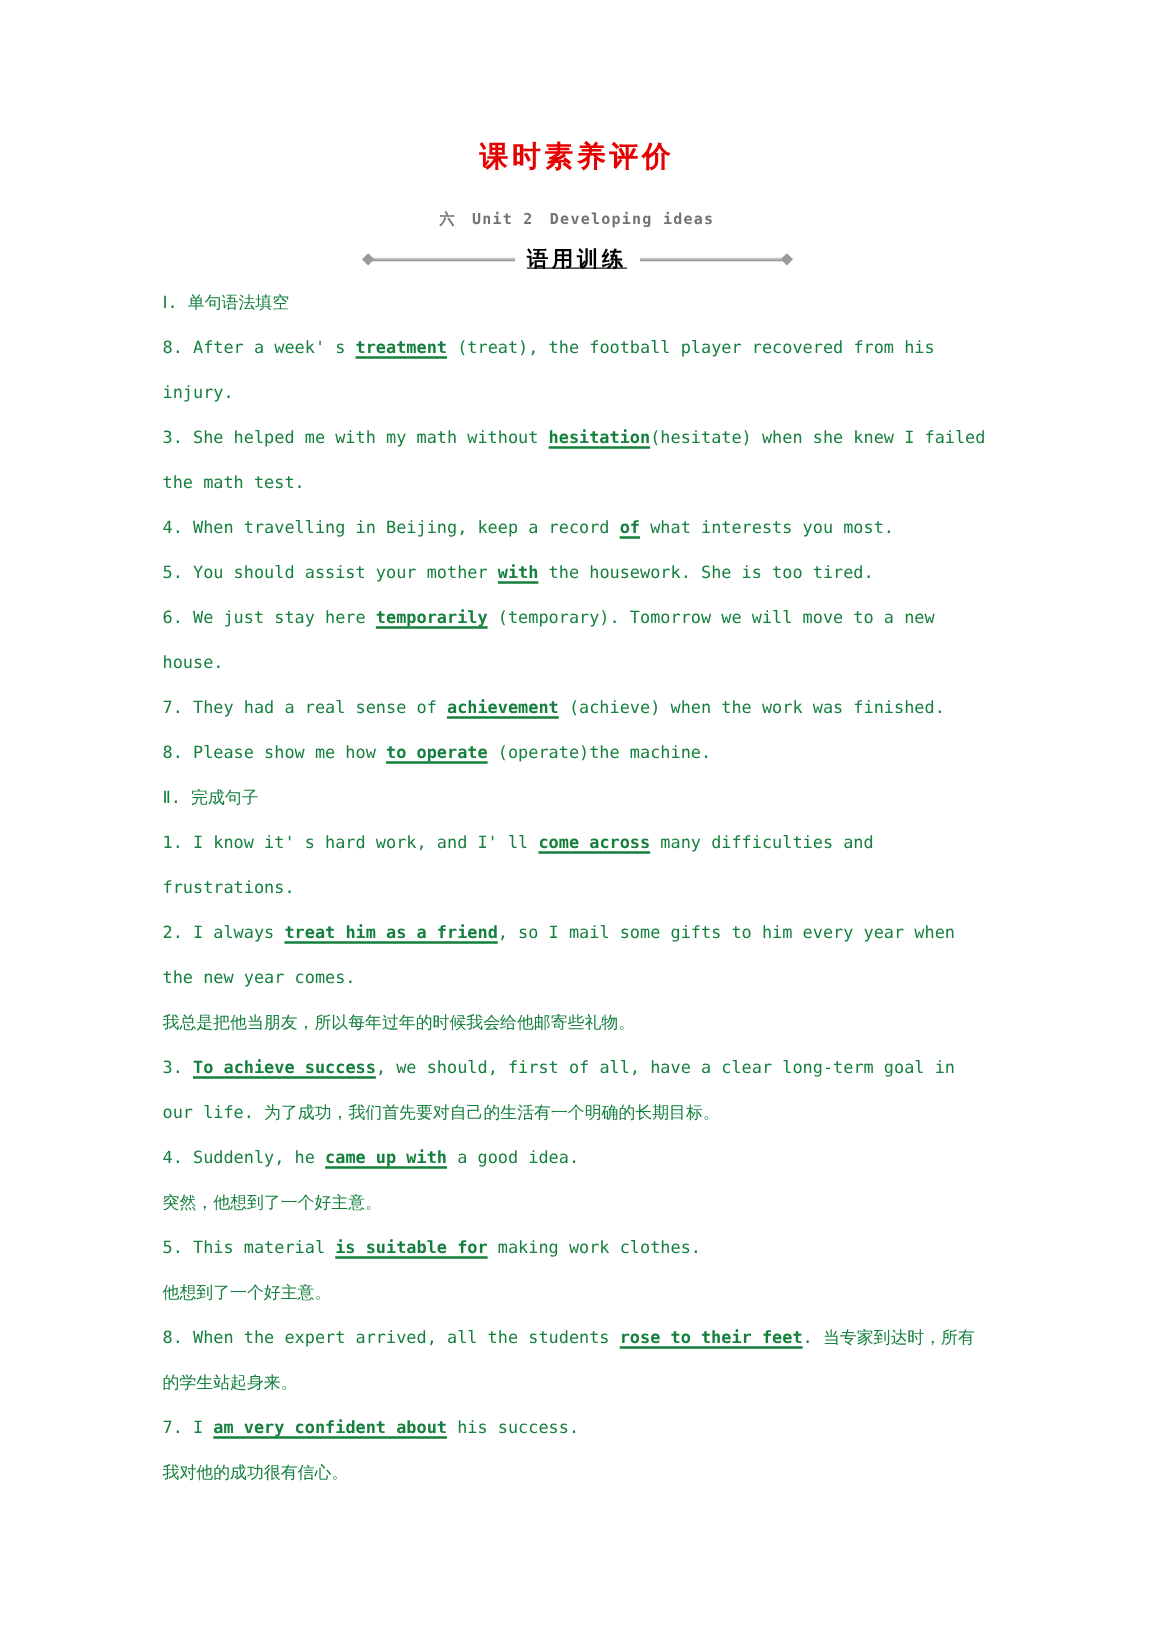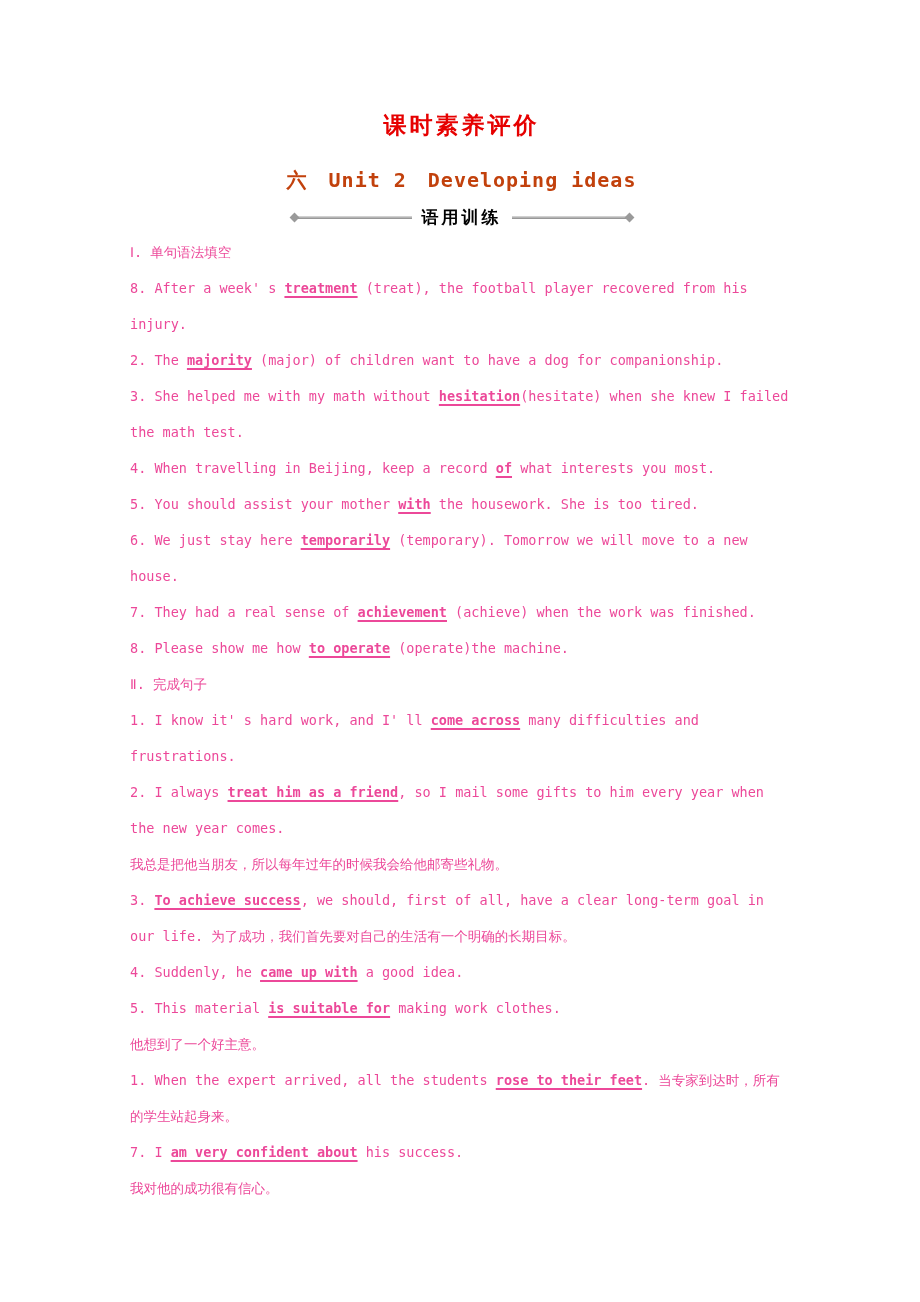--- a/index.html
+++ b/index.html
@@ -21,31 +21,32 @@
     text-align: center;
     color: #e60000;
     font-size: 23px;
     font-weight: bold;
     letter-spacing: 3px;
     font-family: "DejaVu Sans", "Liberation Sans", sans-serif;
     margin-bottom: 26px;
   }
   .subtitle {
     text-align: center;
-    color: #c2410c;
-    font-size: 20px;
+    color: #737373;
+    font-size: 12px;
     font-weight: bold;
     letter-spacing: 1px;
     margin-bottom: 12px;
   }
   .banner {
     display: flex;
     align-items: center;
     justify-content: center;
     margin-bottom: 5px;
+    text-decoration: underline;
   }
   .banner-text {
     font-weight: bold;
     font-size: 17px;
     color: #000000;
     margin: 0 10px;
     letter-spacing: 3px;
     font-family: "DejaVu Sans", "Liberation Sans", sans-serif;
   }
   .rule {
@@ -62,21 +63,21 @@
     background: #9a9a9a;
     top: -2px;
     transform: rotate(45deg);
   }
   .rule-left::before  { left: -3px; }
   .rule-right::before { right: -3px; }
   .content { font-size: 13.5px; }
   .heading, .para {
     line-height: 36px;
     font-size: 13.5px;
-    color: #ec4899;
+    color: #15803d;
   }
   .answer {
     font-weight: bold;
     text-decoration: underline;
     text-decoration-thickness: 1.5px;
     text-underline-offset: 3px;
     text-align: right;
   }
 </style>
 </head>
@@ -86,32 +87,32 @@
   <div class="title">课时素养评价</div>
   <div class="subtitle">六　Unit 2　Developing ideas</div>
   <div class="banner">
     <span class="rule rule-left"></span>
     <span class="banner-text">语用训练</span>
     <span class="rule rule-right"></span>
   </div>
   <div id="content" class="content">
       <div class="heading"><span>Ⅰ. 单句语法填空</span></div>
       <div class="para"><span>8. After a week' s </span><span class="answer">treatment</span><span> (treat), the football player recovered from his injury.</span></div>
-      <div class="para"><span>2. The </span><span class="answer">majority</span><span> (major) of children want to have a dog for companionship.</span></div>
       <div class="para"><span>3. She helped me with my math without </span><span class="answer">hesitation</span><span>(hesitate) when she knew I failed the math test.</span></div>
       <div class="para"><span>4. When travelling in Beijing,  keep a record </span><span class="answer">of</span><span> what interests you most.</span></div>
       <div class="para"><span>5. You should assist your mother </span><span class="answer">with</span><span> the housework. She is too tired.</span></div>
       <div class="para"><span>6. We just stay here </span><span class="answer">temporarily</span><span> (temporary). Tomorrow we will move to a new house.</span></div>
       <div class="para"><span>7. They had a real sense of </span><span class="answer">achievement</span><span> (achieve) when the work was finished.</span></div>
       <div class="para"><span>8. Please show me how </span><span class="answer">to operate</span><span> (operate)the machine.</span></div>
       <div class="heading"><span>Ⅱ. 完成句子</span></div>
       <div class="para"><span>1. I know it' s hard work, and I' ll </span><span class="answer">come across</span><span> many difficulties and frustrations.</span></div>
       <div class="para"><span>2. I always </span><span class="answer">treat him as a friend</span><span>, so I mail some gifts to him every year when the new year comes.</span></div>
       <div class="para"><span>我总是把他当朋友，所以每年过年的时候我会给他邮寄些礼物。</span></div>
       <div class="para"><span>3. </span><span class="answer">To achieve success</span><span>, we should, first of all, have a clear long-term goal in our life. 为了成功，我们首先要对自己的生活有一个明确的长期目标。</span></div>
       <div class="para"><span>4. Suddenly, he </span><span class="answer">came up with</span><span> a good idea.</span></div>
+      <div class="para"><span>突然，他想到了一个好主意。</span></div>
       <div class="para"><span>5. This material </span><span class="answer">is suitable for</span><span> making work clothes.</span></div>
       <div class="para"><span>他想到了一个好主意。</span></div>
-      <div class="para"><span>1. When the expert arrived, all the students </span><span class="answer">rose to their feet</span><span>. 当专家到达时，所有的学生站起身来。</span></div>
+      <div class="para"><span>8. When the expert arrived, all the students </span><span class="answer">rose to their feet</span><span>. 当专家到达时，所有的学生站起身来。</span></div>
       <div class="para"><span>7. I </span><span class="answer">am very confident about</span><span> his success.</span></div>
       <div class="para"><span>我对他的成功很有信心。</span></div>
     </div>
 </div>
 
 </body></html>

